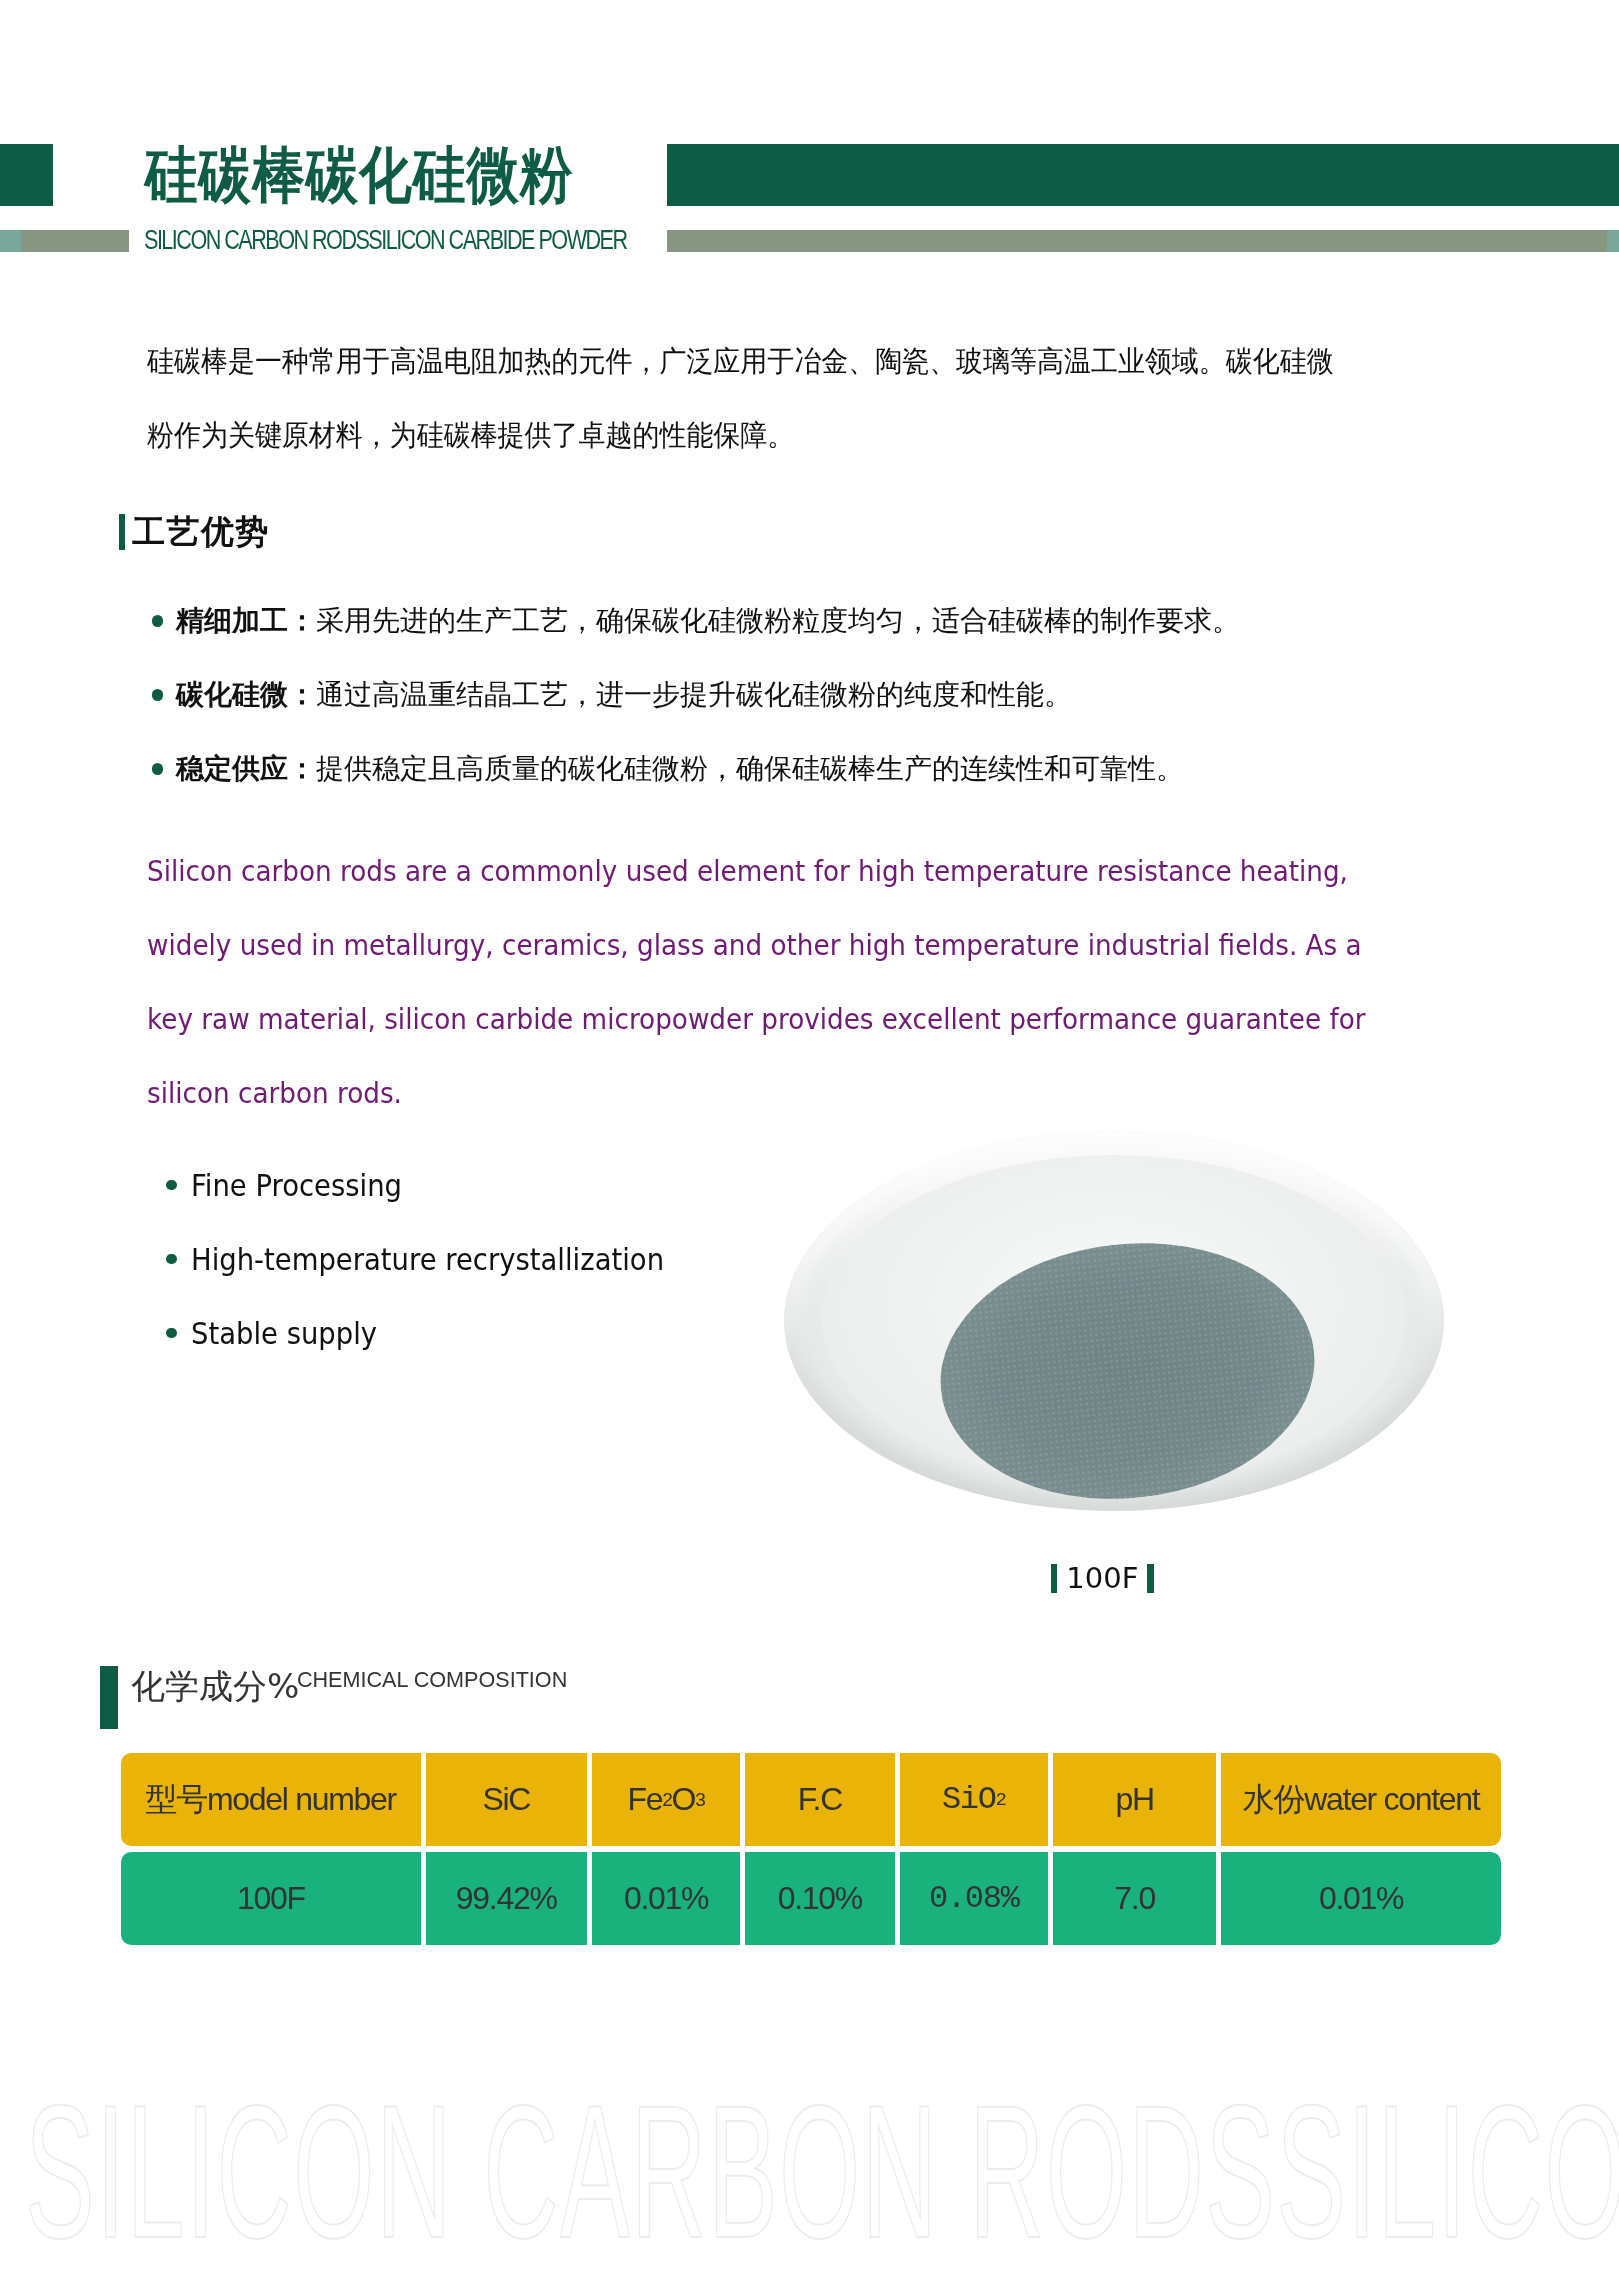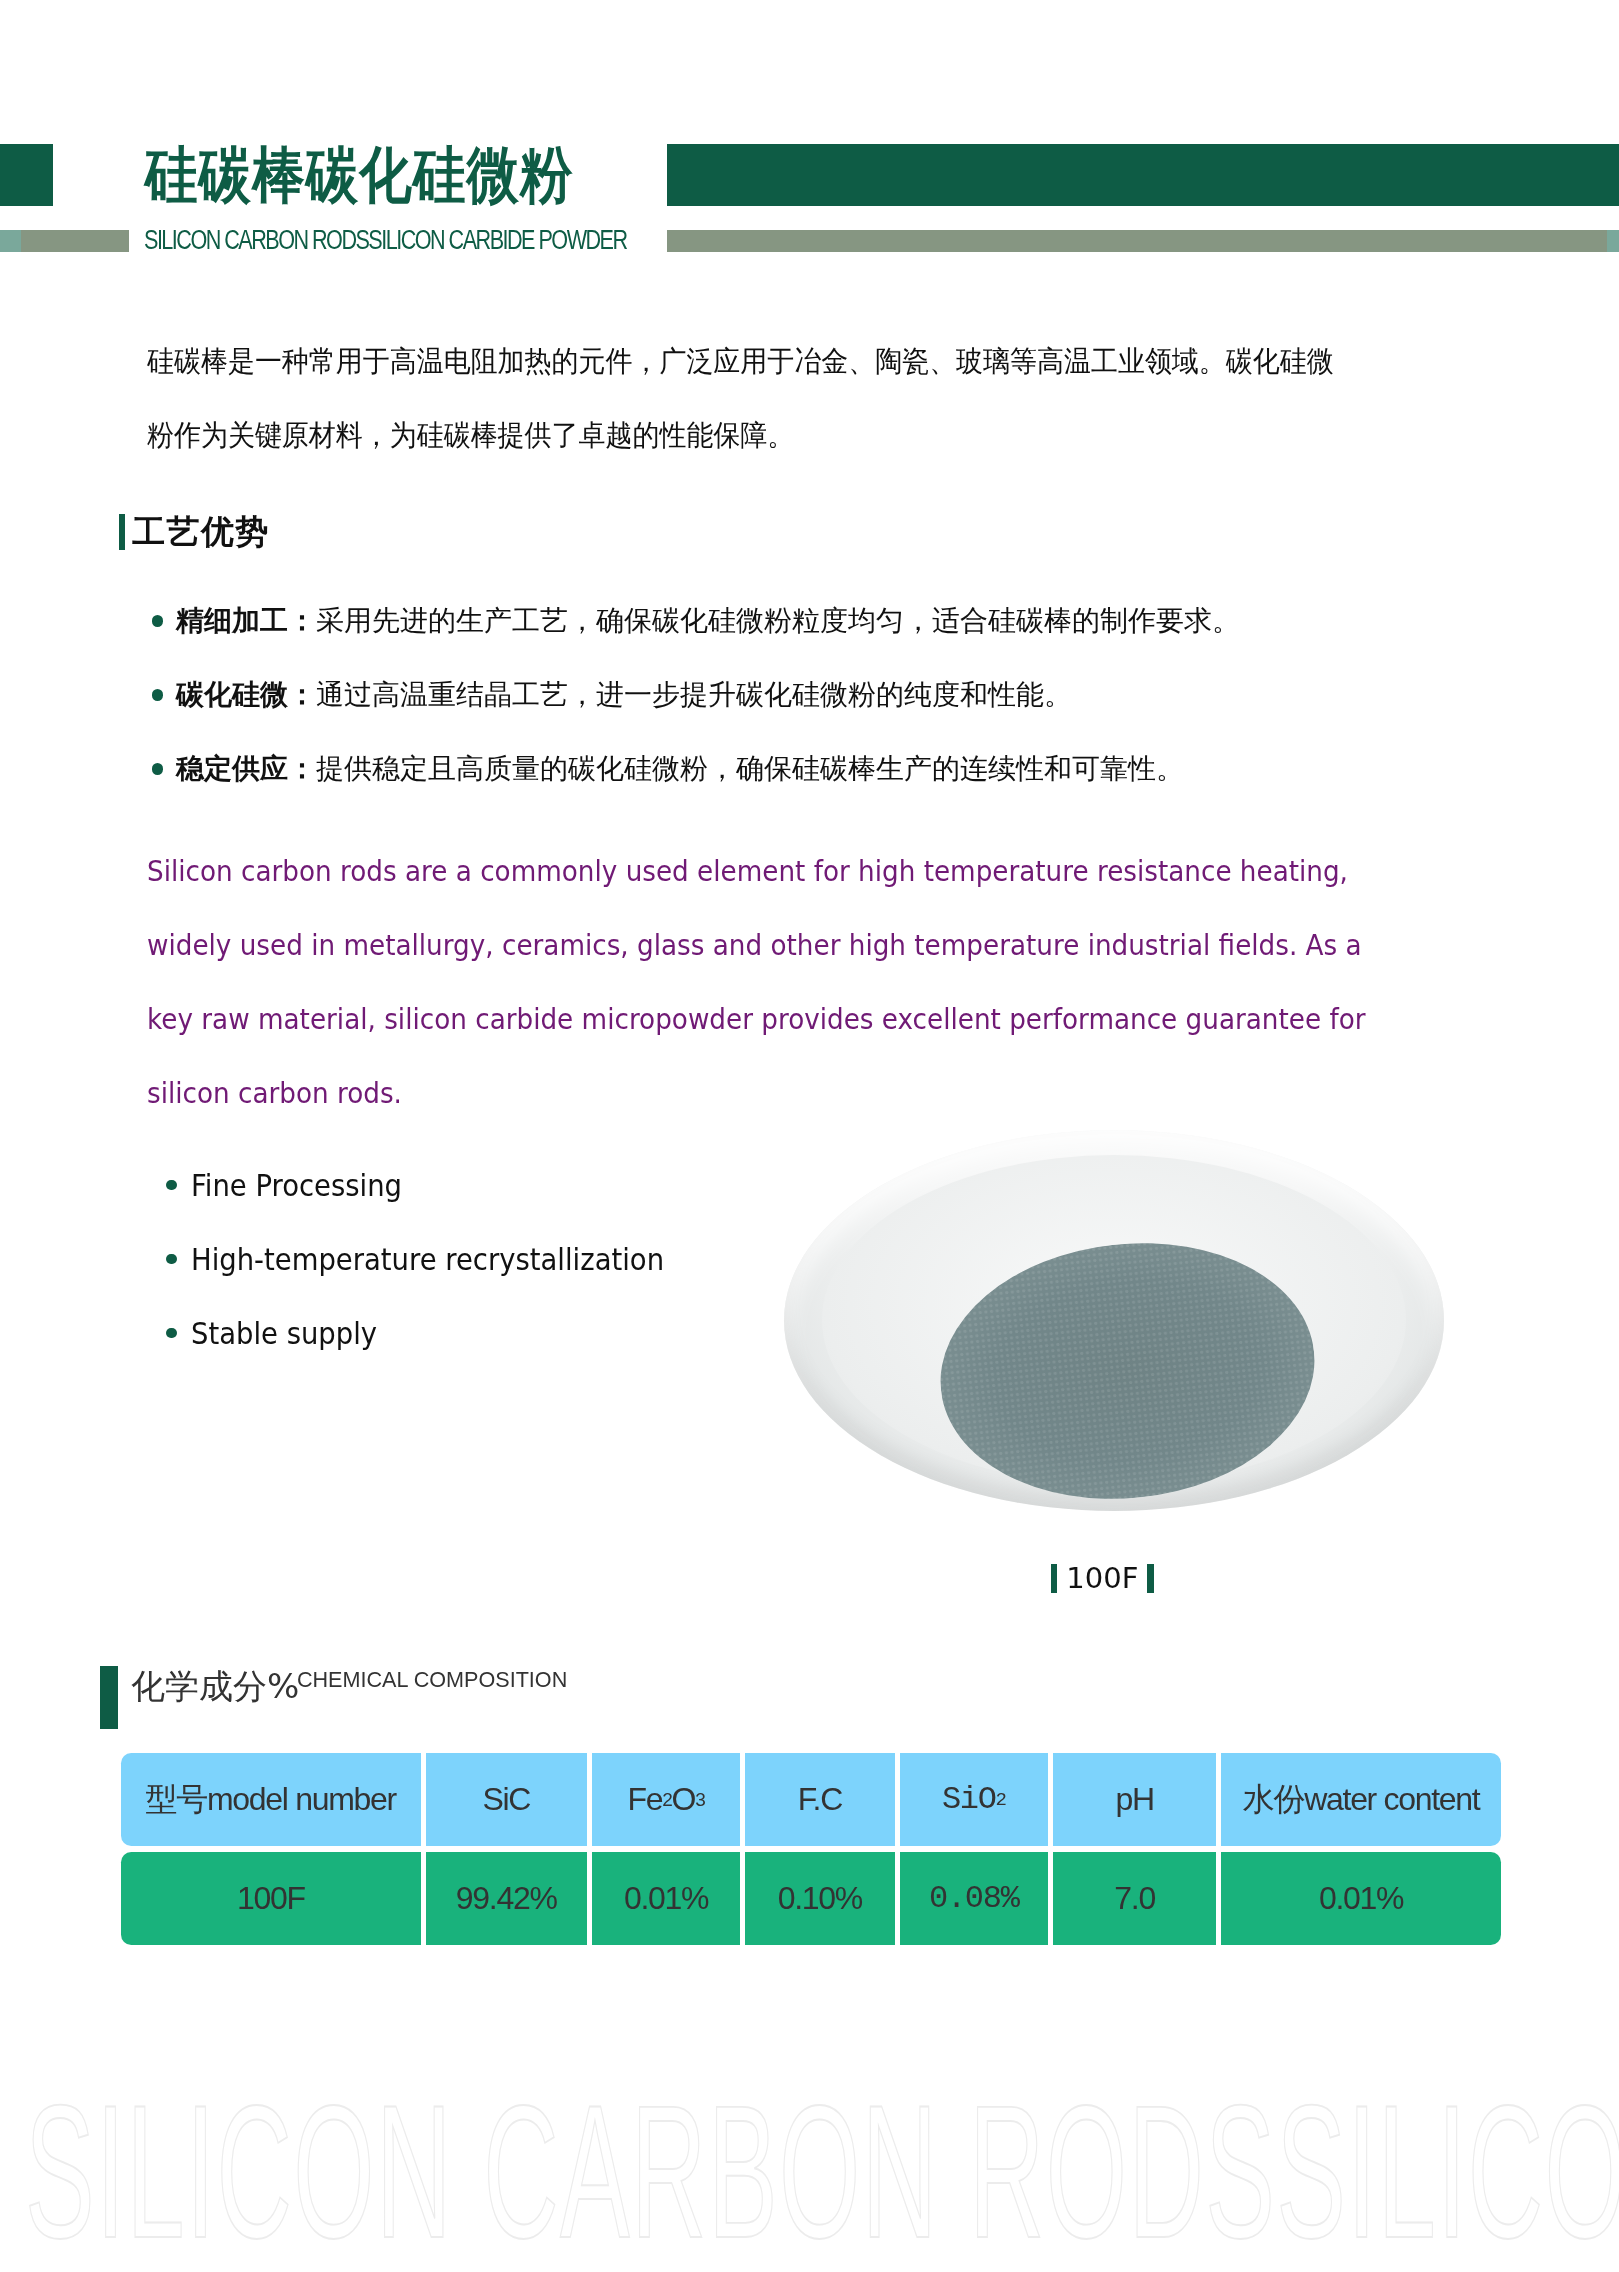--- a/index.html
+++ b/index.html
@@ -95,21 +95,21 @@
 
   
   .tbl { position: absolute; left: 121px; top: 1753px; width: 1380px; }
   .trow { display: flex; gap: 5.1px; }
   .trow + .trow { margin-top: 5.7px; }
   .cell {
     display: flex; align-items: center; justify-content: center;
     font-family: "Liberation Sans", sans-serif; color: #333; font-size: 32px;
     letter-spacing: -1.3px; white-space: nowrap;
   }
-  .thead .cell { height: 93px; background: #7dd3fc; }
+  .thead .cell { height: 93px; background: #eab308; }
   .tbody .cell { height: 93px; background: #19b27c; }
   .c1 { width: 303px; } .c2 { width: 163px; } .c3 { width: 150px; } .c4 { width: 151px; }
   .c5 { width: 150px; font-family: Liberation Mono, monospace; } .c6 { width: 165px; } .c7 { width: 283px; }
   .trow .cell:first-child { border-radius: 10.2px 0 0 10.2px; }
   .trow .cell:last-child  { border-radius: 0 10.2px 10.2px 0; }
   .cell sub { font-size: 19px; vertical-align: -9px; }
 
   
   .watermark {
     position: absolute; left: 25.4px; top: 2089px; white-space: nowrap;

